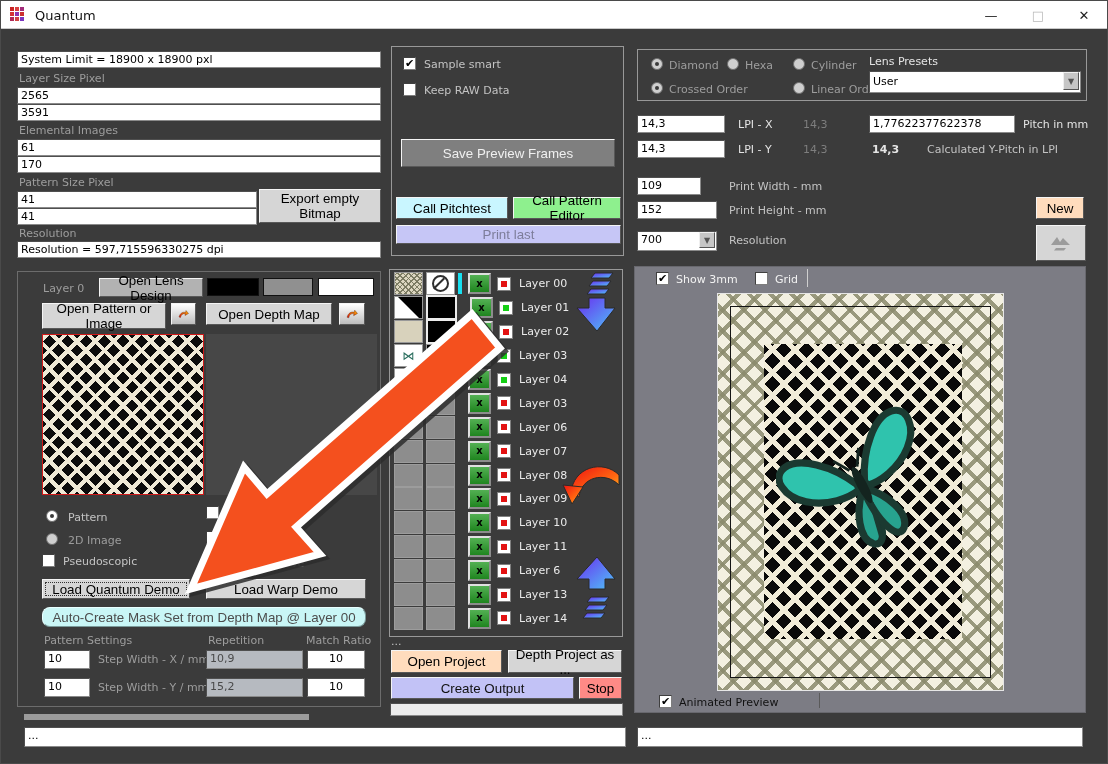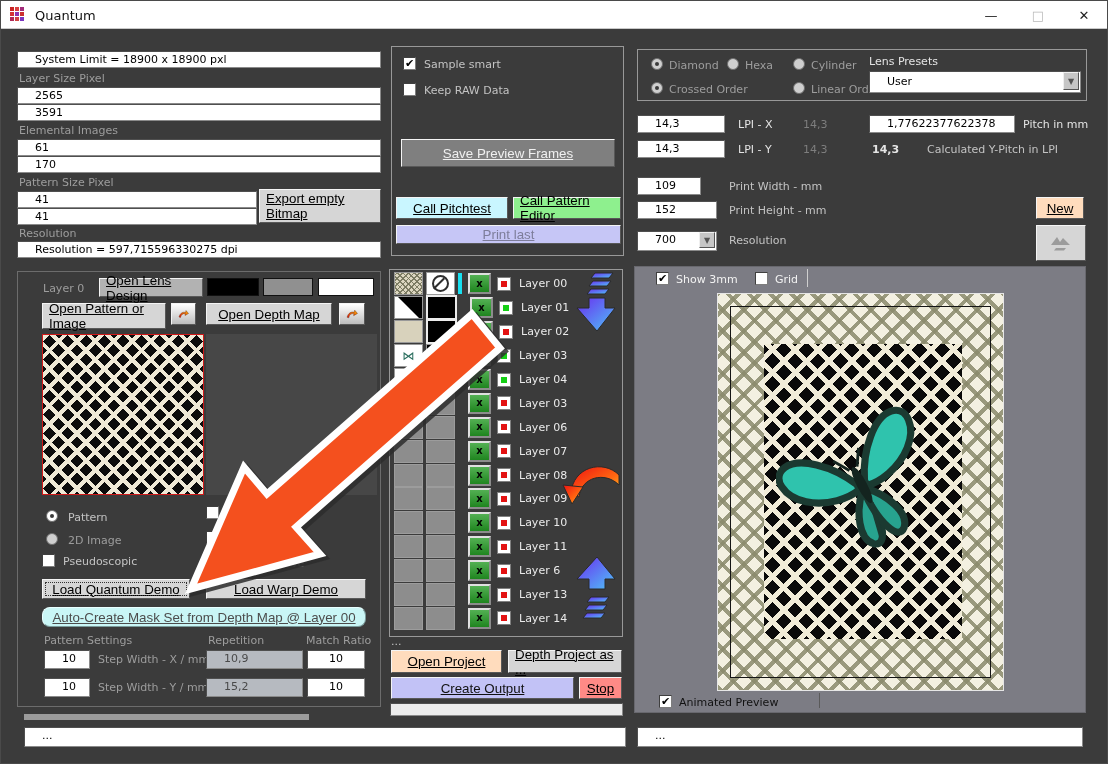--- a/index.html
+++ b/index.html
@@ -6,28 +6,28 @@
   #app{position:relative;width:1108px;height:764px;background:#3b3b3b;overflow:hidden;
        font-family:"DejaVu Sans",sans-serif;font-size:11px;border:1px solid #4a4a4a;box-sizing:border-box;}
   .abs{position:absolute;box-sizing:border-box;}
   
   .titlebar{left:0;top:0;width:1108px;height:28px;background:#ffffff;border-bottom:1px solid #c9c9c9;}
   .title-text{left:34px;top:7px;color:#111;font-size:13px;}
   .wctl{width:30px;height:22px;top:3px;display:flex;align-items:center;justify-content:center;color:#222;font-size:13px;cursor:pointer;}
   .wctl.disabled{color:#b9b9b9;}
   
   .field{background:#ffffff;border:1px solid #8a8a8a;border-top-color:#4f4f4f;border-left-color:#4f4f4f;
-         color:#000;padding:1px 17px;overflow:hidden;white-space:nowrap;}
+         color:#000;padding:1px 3px;overflow:hidden;white-space:nowrap;}
   .field.gray{background:#b6bac0;color:#4a4a4a;}
   .field.center{text-align:center;}
   .glabel{color:#9d9d9d;}
   .wlabel{color:#e4e4e4;}
   .llabel2{color:#c3c3c3;}
   .btn{background:#d6d6d6;border:1px solid;border-color:#f4f4f4 #585858 #585858 #f4f4f4;color:#000;
-       display:flex;align-items:center;justify-content:center;text-align:left;cursor:pointer;text-decoration:underline;}
+       display:flex;align-items:center;justify-content:center;text-align:center;cursor:pointer;}
   .btn.darkgray{background:#7f7f7f;color:#f0f0f0;}
   .btn.midgray{background:#b2b2b2;}
   .btn.cyan{background:#c9f6ff;}
   .btn.green{background:#8ef08e;}
   .btn.lav{background:#c6c6f6;color:#7d7d9a;}
   .btn.lav2{background:#c2c2f6;color:#111;}
   .btn.peach{background:#ffdcbd;}
   .btn.salmon{background:#ff8a86;}
   .btn.cyanflat{background:#c9f6f6;color:#4c4c4c;border-color:#e8ffff #7a9a9a #7a9a9a #e8ffff;border-radius:8px;}
   .btn.focus{outline:1px dotted #333;outline-offset:-4px;}

